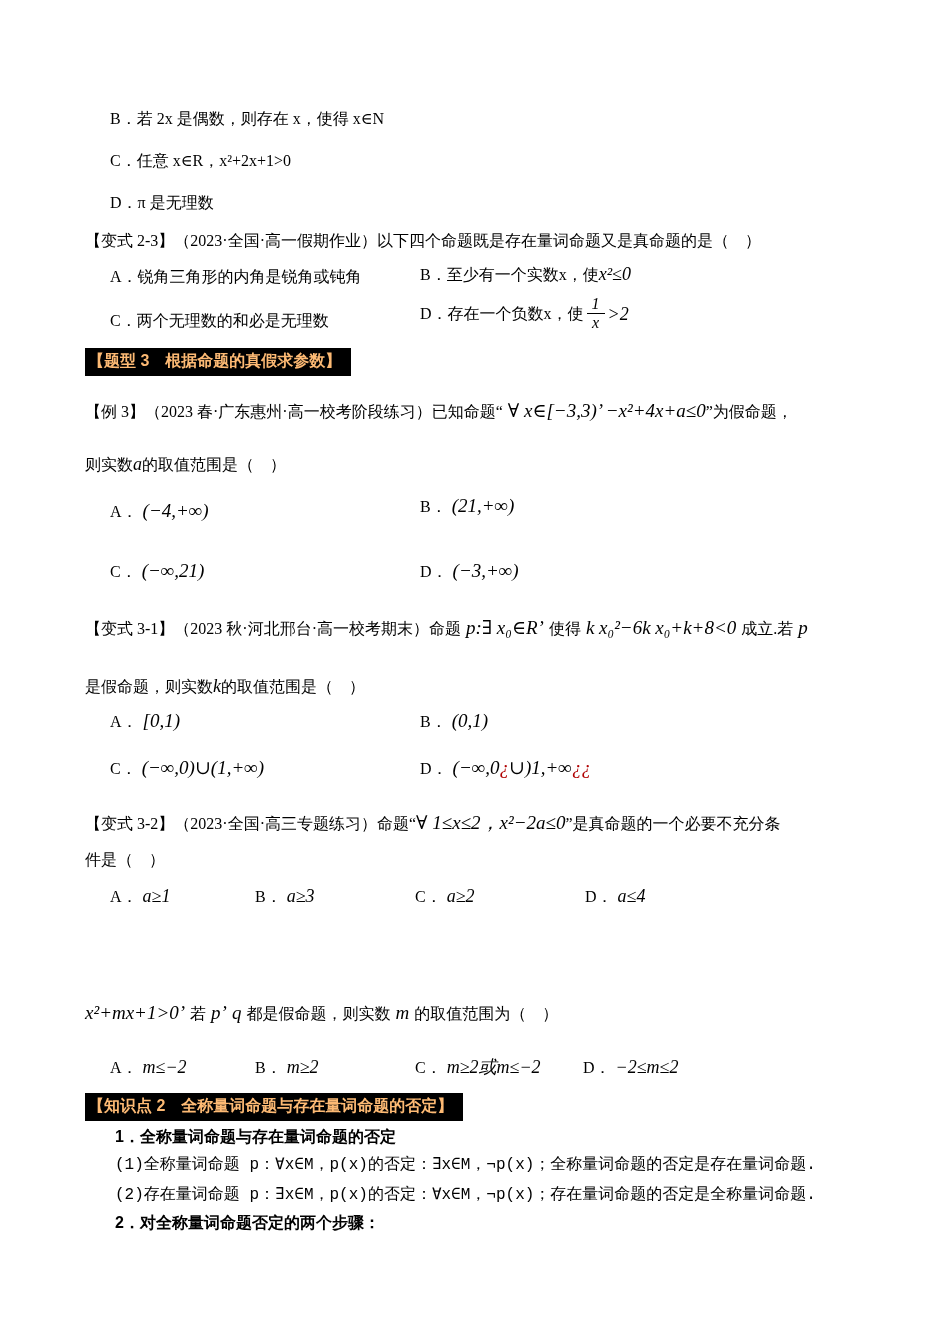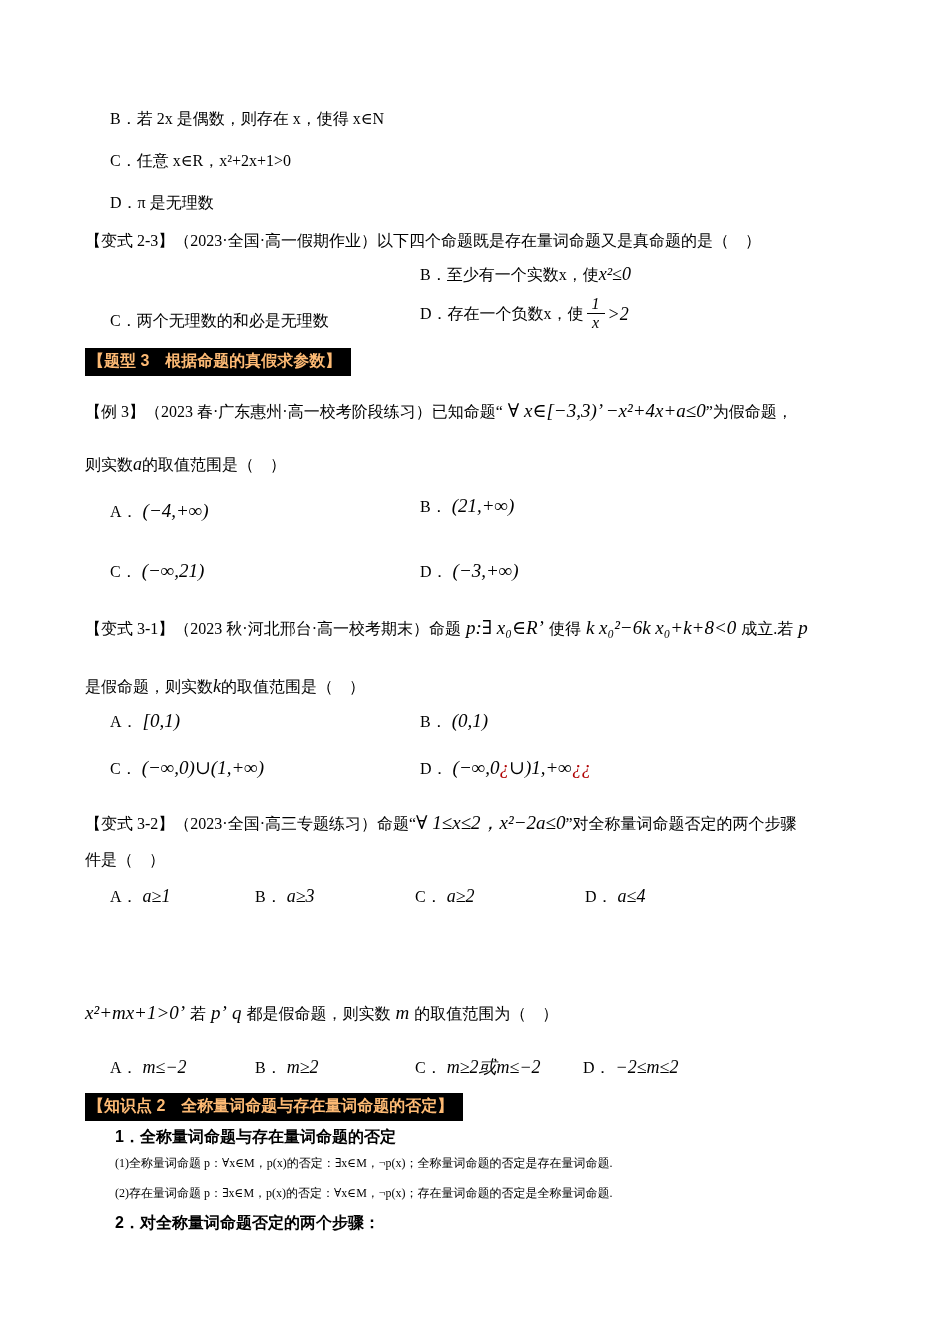--- a/index.html
+++ b/index.html
@@ -6,21 +6,21 @@
   html, body { margin: 0; padding: 0; }
   body {
     width: 950px; height: 1344px;
     background: #ffffff;
     color: #000000;
     font-family: "Liberation Serif", "DejaVu Serif", serif;
   }
   .page { position: relative; width: 950px; height: 1344px; overflow: hidden; background:#fff; }
   .abs { position: absolute; white-space: nowrap; }
   .t { font-size: 16px; line-height: 1.35; }
-  .t-sm { font-size: 12px; line-height: 1.35; }
+  .t-sm { font-size: 16px; line-height: 1.35; font-family: Liberation Mono, monospace; }
   .fm {
     font-family: "Liberation Serif", "DejaVu Serif", serif;
     font-style: italic;
     font-size: 19px;
   }
   .fm-md { font-style: italic; font-size: 18px; font-family: Liberation Serif, serif; }
   .gap { margin-left: 10px; }
   .gap-sm { margin-left: 5px; }
   .red { color: #b00000; }
   .bar {
@@ -63,20 +63,23 @@
   </div>
   <div class="abs t" style="left:110px; top:150px">
     <span>C．任意 x∈R，x²+2x+1&gt;0</span>
   </div>
   <div class="abs t" style="left:110px; top:192px">
     <span>D．π 是无理数</span>
   </div>
 
   <div class="abs t" style="left:85px; top:230px">
     <span>【变式 2-3】（2023·全国·高一假期作业）以下四个命题既是存在量词命题又是真命题的是（　）</span>
+  </div>
+  <div class="abs t" style="left:110px; top:266px">
+    <span>A．锐角三角形的内角是锐角或钝角</span>
   </div>
   <div class="abs t" style="left:420px; top:262px">
     <span>B．至少有一个实数x，使</span><span class="fm-md">x²≤0</span>
   </div>
   <div class="abs t" style="left:110px; top:310px">
     <span>C．两个无理数的和必是无理数</span>
   </div>
   <div class="abs t row-flex" style="left:420px; top:295px">
     <span>D．存在一个负数x，使</span>
     <span class="frac">
@@ -122,21 +125,21 @@
     <span>B．</span><span class="fm gap-sm">(0,1)</span>
   </div>
   <div class="abs t" style="left:110px; top:755px">
     <span>C．</span><span class="fm gap-sm">(−∞,0)∪(1,+∞)</span>
   </div>
   <div class="abs t" style="left:420px; top:755px">
     <span>D．</span><span class="fm gap-sm"><span>(−∞,0</span><span class="red">¿</span><span>∪)</span><span>1,+∞</span><span class="red">¿¿</span></span>
   </div>
 
   <div class="abs t" style="left:85px; top:810px">
-    <span>【变式 3-2】（2023·全国·高三专题练习）命题“</span><span class="fm">∀ 1≤x≤2，x²−2a≤0</span><span>”对全称量词命题否定的两个步骤</span>
+    <span>【变式 3-2】（2023·全国·高三专题练习）命题“</span><span class="fm">∀ 1≤x≤2，x²−2a≤0</span><span>”是真命题的一个必要不充分条</span>
   </div>
   <div class="abs t" style="left:85px; top:849px">
     <span>件是（　）</span>
   </div>
   <div class="abs t" style="left:110px; top:884px">
     <span>A．</span><span class="fm-md gap-sm">a≥1</span>
   </div>
   <div class="abs t" style="left:255px; top:884px">
     <span>B．</span><span class="fm-md gap-sm">a≥3</span>
   </div>

